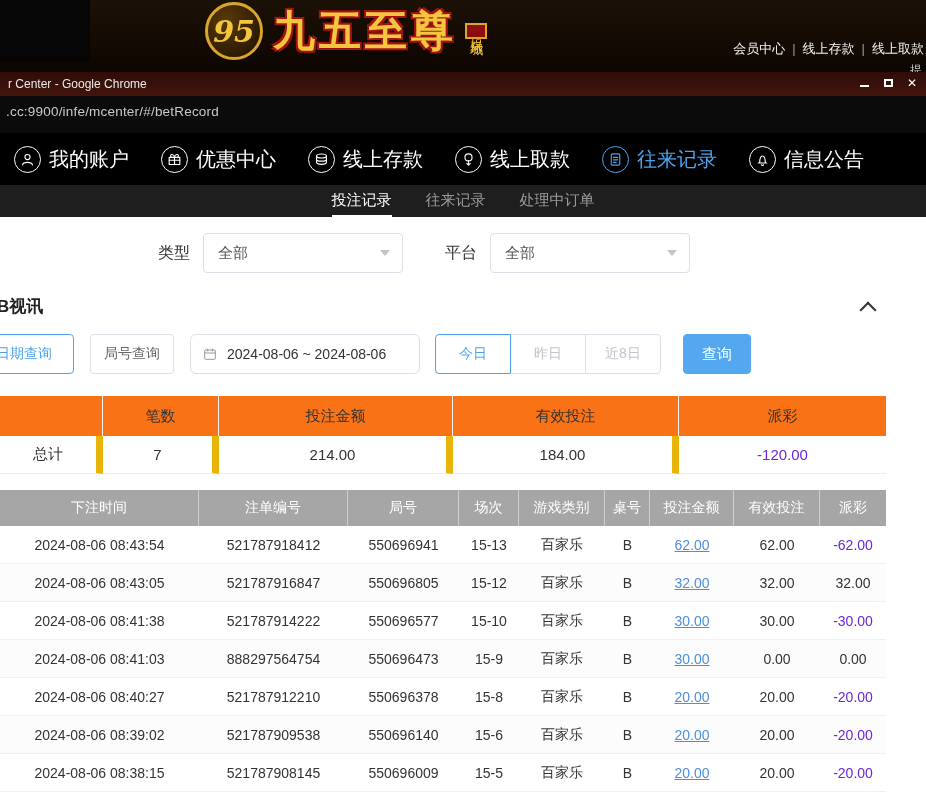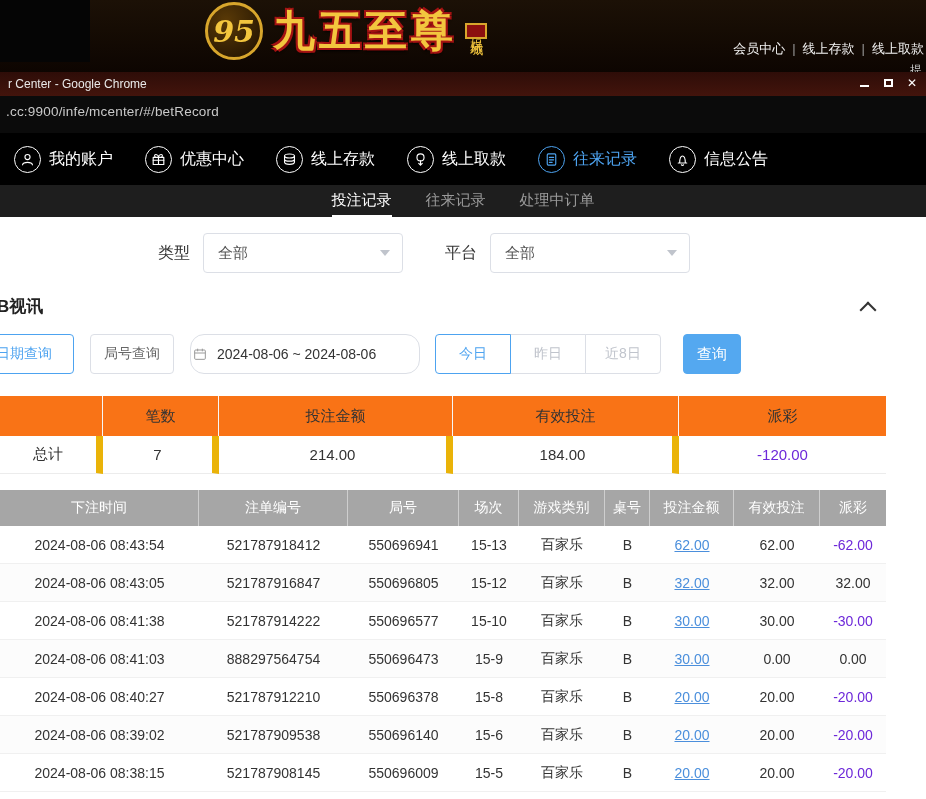--- a/index.html
+++ b/index.html
@@ -40,21 +40,21 @@
   .addr-bar { height:38px; background:#0b0b0b; display:flex; align-items:flex-start; border-bottom:1px solid #000; }
   .addr-url { color:#c9c9c9; font-size:13.5px; margin:8px 0 0 6px; letter-spacing:.2px; }
 
   
   .member-nav { height:51px; background:#000; display:flex; align-items:center; gap:32px; padding-left:14px; }
   .nav-item { display:flex; align-items:center; gap:8px; color:#fff; cursor:pointer; }
   .nav-item.active { color:#4da3f0; }
   .nav-icon { width:27px; height:27px; border-radius:50%; border:1.5px solid currentColor;
               display:flex; align-items:center; justify-content:center; flex:0 0 auto; }
   .nav-icon svg { width:17px; height:17px; stroke:currentColor; fill:none; stroke-width:1.6; stroke-linecap:round; stroke-linejoin:round; }
-  .nav-label { font-size:16px; }
+  .nav-label { font-size:20px; }
 
   
   .tabbar { height:32px; background:#1e1e1e; display:flex; justify-content:center; gap:34px; }
   .tab { font-size:15px; color:#9a9a9a; cursor:pointer; padding-top:6px; height:100%; }
   .tab.active { color:#fff; border-bottom:2px solid #fff; }
 
   
   .content { background:#fff; }
   .filter-row { display:flex; align-items:center; padding:16px 0 0 158px; }
   .filter-label { font-size:16px; color:#333; margin-right:13px; }
@@ -68,32 +68,32 @@
   .section-row { display:flex; align-items:center; justify-content:space-between; padding:22px 0 0 0; }
   .section-title { font-size:17px; font-weight:bold; color:#222; margin-left:-3px; }
   .chevron-up { width:12px; height:12px; border-left:2px solid #333; border-top:2px solid #333;
                 transform:rotate(45deg); margin-right:52px; margin-top:6px; cursor:pointer; }
 
   .query-row { display:flex; align-items:center; margin-top:16px; }
   .btn { height:40px; border-radius:4px; border:1px solid #dcdfe6; background:#fff; color:#666;
          font-size:14px; display:flex; align-items:center; justify-content:center; cursor:pointer; }
   .btn-date-query { width:100px; margin-left:-26px; border-color:#4da3f0; color:#4da3f0; }
   .btn-round-query { width:84px; margin-left:16px; }
-  .date-box { width:230px; height:40px; border:1px solid #dcdfe6; border-radius:14px; margin-left:16px;
-              display:flex; align-items:center; padding-left:1px; cursor:pointer; }
+  .date-box { width:230px; height:40px; border:1px solid #dcdfe6; border-radius:6px; margin-left:16px;
+              display:flex; align-items:center; padding-left:11px; cursor:pointer; }
   .cal-icon { width:16px; height:16px; margin-right:9px; }
   .cal-icon svg { width:16px; height:16px; stroke:#999; fill:none; stroke-width:1.5; }
   .date-text { font-size:14px; color:#333; }
   .seg-group { display:flex; margin-left:15px; }
   .seg { width:76px; height:40px; border:1px solid #dcdfe6; background:#fff; color:#c0c4cc; font-size:14px;
          display:flex; align-items:center; justify-content:center; cursor:pointer; margin-left:-1px; }
   .seg:first-child { border-radius:4px 0 0 4px; margin-left:0; }
   .seg:last-child { border-radius:0 4px 4px 0; }
   .seg.active { border-color:#4da3f0; color:#4da3f0; position:relative; z-index:2; }
-  .btn-search { width:58px; margin-left:22px; background:#54a8f0; border-color:#54a8f0; color:#fff; font-size:15px; }
+  .btn-search { width:68px; margin-left:22px; background:#54a8f0; border-color:#54a8f0; color:#fff; font-size:15px; }
 
   
   .summary { width:886px; margin-top:22px; font-size:15px; color:#333; }
   .sum-head, .sum-row { display:grid; grid-template-columns:103px 116px 234px 226px 207px; }
   .sum-head > div { background:#f97316; height:40px; display:flex; align-items:center; justify-content:center;
                     border-right:1px solid #f7f7f7; }
   .sum-head > div:last-child { border-right:none; }
   .sum-row > div { height:38px; display:flex; align-items:center; justify-content:center; background:#fff;
                    border-bottom:1px solid #ececec; border-right:7px solid #eab308; }
   .sum-row > div:last-child { border-right:none; }

